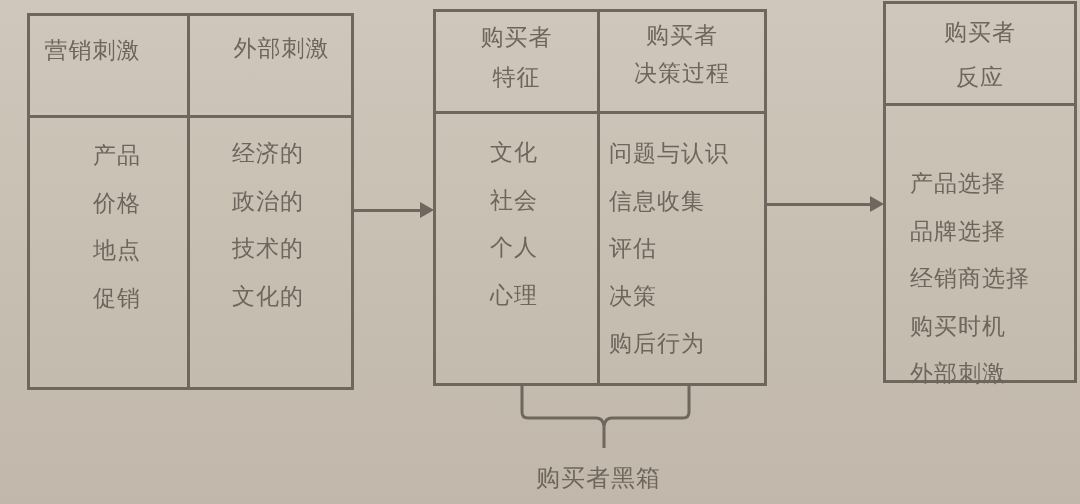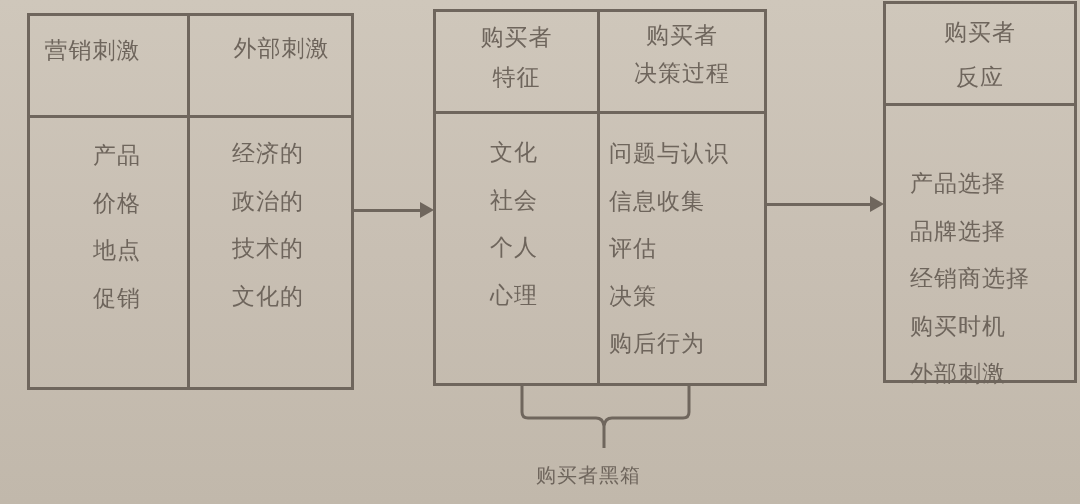--- a/index.html
+++ b/index.html
@@ -23,21 +23,21 @@
     position: absolute; font-size: 23px; letter-spacing: 1px;
   }
   .list div { height: 47.5px; line-height: 30px; }
   .arrow-line { position: absolute; height: 3px; background: #6f665d; }
   .arrow-head {
     position: absolute; width: 0; height: 0;
     border-top: 8px solid transparent; border-bottom: 8px solid transparent;
     border-left: 14px solid #6f665d;
   }
   svg { position: absolute; left: 0; top: 0; }
-  .caption { position: absolute; font-size: 20px; letter-spacing: 1px; }
+  .caption { position: absolute; font-size: 24px; letter-spacing: 1px; }
 </style>
 </head>
 <body>
 
 <div class="box" style="left:27px; top:13px; width:327px; height:377px;"></div>
 <div class="hline" style="left:27px; top:115px; width:327px; height:3px;"></div>
 <div class="vline" style="left:187px; top:13px; width:3px; height:377px;"></div>
 
 <div class="cell-text" style="left:30px; top:35px; width:125px;">营销刺激</div>
 <div class="cell-text" style="left:190px; top:33px; width:183px;">外部刺激</div>

